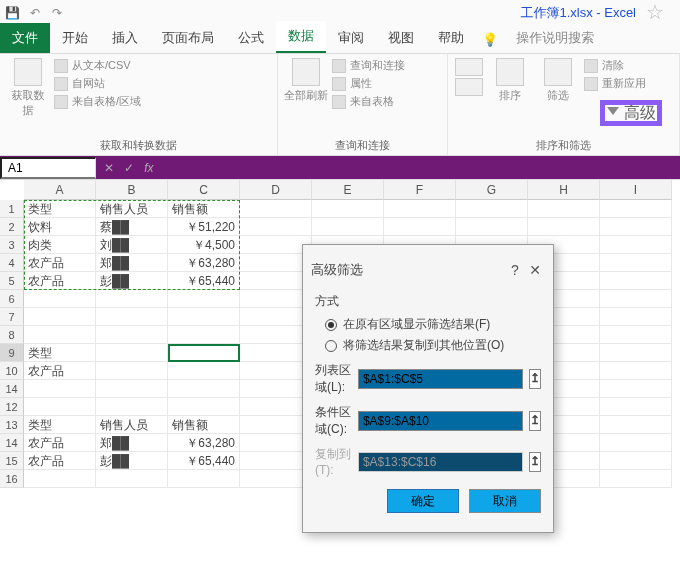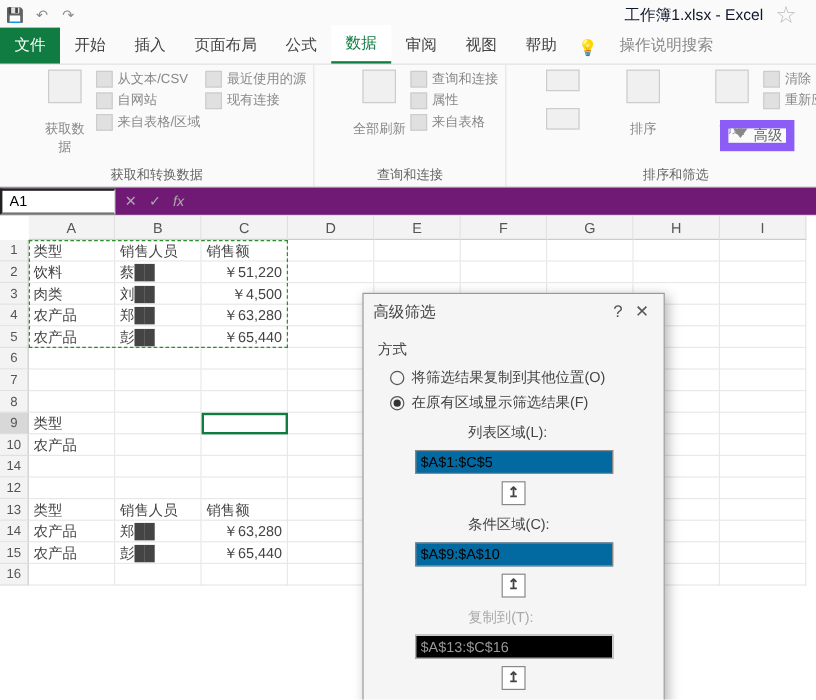--- a/index.html
+++ b/index.html
@@ -1,40 +1,40 @@
 <!DOCTYPE html>
 <html><head>
 <meta charset="utf-8">
 <style>
 * { box-sizing: border-box; margin: 0; padding: 0; font-family: "Microsoft YaHei", sans-serif; }
 body { background: #fff; width: 680px; height: 583px; overflow: hidden; position: relative; font-size: 12px; color: #444; }
 
 .titlebar { height: 26px; display: flex; align-items: center; padding: 0 6px; background: #fafafa; }
 .titlebar .qat { display: flex; gap: 8px; align-items: center; color: #888; }
 .titlebar .qat span { width: 14px; height: 14px; display: inline-flex; align-items: center; justify-content: center; }
-.titlebar .title { margin-left: auto; margin-right: 10px; color: #0f172a; font-size: 13px; }
+.titlebar .title { margin-left: auto; margin-right: 10px; color: #1d4ed8; font-size: 13px; }
 .titlebar .star { width: 28px; height: 26px; color: #bbb; font-size: 20px; }
 
 .tabs { height: 28px; display: flex; align-items: flex-end; background: #fafafa; border-bottom: 1px solid #ddd; }
 .tab { padding: 6px 12px; font-size: 13px; color: #444; cursor: pointer; }
 .tab.file { background: #107c41; color: #fff; }
 .tab.active { color: #107c41; border-bottom: 2px solid #107c41; background: #fff; }
 .tab.help-icon { padding: 6px 6px; }
 .tab.search { color: #888; }
 
 .ribbon { height: 102px; background: #fafafa; border-bottom: 1px solid #ddd; display: flex; position: relative; }
 .rgroup { border-right: 1px solid #e5e5e5; display: flex; flex-direction: column; justify-content: space-between; padding: 4px 6px 2px; }
 .rgroup .controls { display: flex; gap: 4px; align-items: flex-start; flex: 1; }
 .rgroup .label { text-align: center; font-size: 11px; color: #666; padding-top: 2px; }
-.bigbtn { display: flex; flex-direction: column; align-items: center; justify-content: center; width: 44px; gap: 14px; color: #888; font-size: 11px; margin-left: 26px; }
+.bigbtn { display: flex; flex-direction: column; align-items: center; justify-content: center; width: 44px; gap: 2px; color: #888; font-size: 11px; }
 .bigbtn .ic { width: 28px; height: 28px; border: 1px solid #ccc; background: #f0f0f0; }
 .stackbtns { display: flex; flex-direction: column; gap: 3px; }
 .smallbtn { display: flex; align-items: center; gap: 4px; color: #888; font-size: 11px; white-space: nowrap; }
 .smallbtn .ic { width: 14px; height: 14px; background: #e0e0e0; border: 1px solid #ccc; }
-.highlight-adv { position: absolute; right: 18px; top: 46px; width: 62px; height: 26px; border: 7px solid #8b5cf6; display: flex; align-items: center; justify-content: center; gap: 4px; font-size: 12px; color: #666; }
+.highlight-adv { position: absolute; right: 18px; top: 46px; width: 62px; height: 26px; border: 5px solid #8b5cf6; display: flex; align-items: center; justify-content: center; gap: 4px; font-size: 16px; color: #666; }
 .highlight-adv .ic { width: 14px; height: 14px; position: relative; }
 .highlight-adv .ic::before { content:""; position:absolute; left:1px; top:1px; border-left:6px solid transparent; border-right:6px solid transparent; border-top:8px solid #888; }
 
 .namebox-row { height: 24px; display: flex; align-items: center; border-bottom: 1px solid #ddd; background: #701a75; }
 .namebox { width: 96px; padding: 2px 6px; border-right: 1px solid #ddd; font-size: 12px; background: #fff; }
 .fx-controls { display: flex; align-items: center; gap: 10px; padding: 0 8px; color: #aaa; }
 .fx { font-style: italic; }
 
 .sheet { position: relative; }
 .colheaders { display: flex; margin-left: 24px; }
@@ -42,33 +42,33 @@
 .rows { }
 .row { display: flex; height: 18px; }
 .rh { width: 24px; text-align: center; border-right: 1px solid #ccc; border-bottom: 1px solid #e0e0e0; background: #f3f3f3; font-size: 11px; color: #555; line-height: 18px; }
 .rh.sel { background: #d8d8d8; }
 .cell { width: 72px; border-right: 1px solid #e8e8e8; border-bottom: 1px solid #e8e8e8; padding: 0 4px; font-size: 12px; line-height: 18px; overflow: hidden; white-space: nowrap; }
 .cell.r { text-align: right; }
 .dashbox { position: absolute; border: 1.5px dashed #2a8f2a; pointer-events: none; }
 .selcell { position: absolute; border: 2px solid #107c41; pointer-events: none; }
 
 .dialog { position: absolute; left: 302px; top: 244px; width: 252px; background: #f5f5f5; border: 1px solid #999; box-shadow: 3px 3px 10px rgba(0,0,0,0.3); font-size: 12px; }
-.dlg-title { display: flex; padding: 6px 8px; }
+.dlg-title { display: flex; align-items: center; padding: 6px 8px; margin-top: 10px; }
 .dlg-title .t { flex: 1; font-size: 13px; }
 .dlg-title .help, .dlg-title .close { width: 20px; text-align: center; color: #555; cursor: pointer; font-size: 14px; }
 .dlg-body { padding: 8px 12px 19px; }
 .fieldset-label { margin-bottom: 6px; }
 .radio-row { display: flex; align-items: center; gap: 6px; margin: 4px 0 4px 10px; }
 .radio { width: 12px; height: 12px; border: 1px solid #555; border-radius: 50%; position: relative; }
 .radio.checked::after { content: ""; position: absolute; left: 2px; top: 2px; width: 6px; height: 6px; background: #333; border-radius: 50%; }
-.field-row { display: flex; align-items: center; margin: 8px 0; gap: 6px; flex-direction: column; }
+.field-row { display: flex; align-items: center; margin: 8px 0; gap: 6px; }
 .field-row label { width: 76px; }
 .field-row label.disabled { color: #aaa; }
 .field-row .input { flex: 1; border: 1px solid #888; background: #0369a1; padding: 2px 4px; font-size: 12px; height: 20px; }
-.field-row .input.disabled { background: #000000; border-color: #ccc; color: #999; }
+.field-row .input.disabled { background: #0c4a6e; border-color: #ccc; color: #999; }
 .field-row .picker { width: 20px; height: 20px; border: 1px solid #888; background: #fff; text-align: center; line-height: 16px; font-weight: bold; }
 .check-row { display: flex; align-items: center; gap: 6px; margin: 10px 0; }
 .checkbox { width: 12px; height: 12px; border: 1px solid #555; background: #fff; }
 .dlg-buttons { display: flex; justify-content: flex-end; gap: 10px; margin-top: 12px; }
 .dlg-buttons button { width: 72px; height: 24px; border: 1px solid #888; background: #0ea5e9; font-size: 12px; cursor: pointer; }
 .dlg-buttons button.primary { border: 1.5px solid #2a6fb0; }
 </style>
 </head>
 <body>
 
@@ -109,30 +109,20 @@
             <span class="ic"></span>
             <span>从文本/CSV</span>
           </div>
         <div class="smallbtn">
             <span class="ic"></span>
             <span>自网站</span>
           </div>
         <div class="smallbtn">
             <span class="ic"></span>
             <span>来自表格/区域</span>
-          </div>
-      </div>
-      <div class="stackbtns">
-        <div class="smallbtn">
-            <span class="ic"></span>
-            <span>最近使用的源</span>
-          </div>
-        <div class="smallbtn">
-            <span class="ic"></span>
-            <span>现有连接</span>
           </div>
       </div>
     </div>
     <div class="label">获取和转换数据</div>
   </div>
 
   <div class="rgroup" style="width:170px">
     <div class="controls">
       <div class="bigbtn">
         <div class="ic"></div>
@@ -412,26 +402,26 @@
 
 <div class="dialog">
   <div class="dlg-title">
     <span class="t">高级筛选</span>
     <span class="help">?</span>
     <span class="close">✕</span>
   </div>
   <div class="dlg-body">
     <div class="fieldset-label">方式</div>
     <div class="radio-row">
+      <span class="radio checked"></span>
+      <span>在原有区域显示筛选结果(F)</span>
+    </div>
+    <div class="radio-row">
       <span class="radio"></span>
       <span>将筛选结果复制到其他位置(O)</span>
-    </div>
-    <div class="radio-row">
-      <span class="radio checked"></span>
-      <span>在原有区域显示筛选结果(F)</span>
     </div>
 
     <div class="field-row">
       <label><span>列表区域(L):</span></label>
       <input class="input" value="$A$1:$C$5" style="">
       <div class="picker">↥</div>
     </div>
     <div class="field-row">
       <label><span>条件区域(C):</span></label>
       <input class="input" value="$A$9:$A$10" style="">

